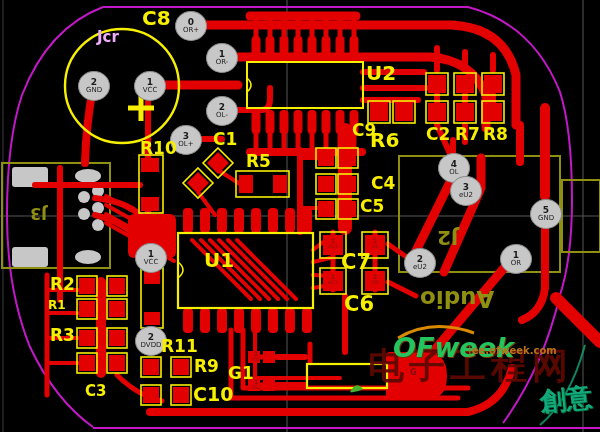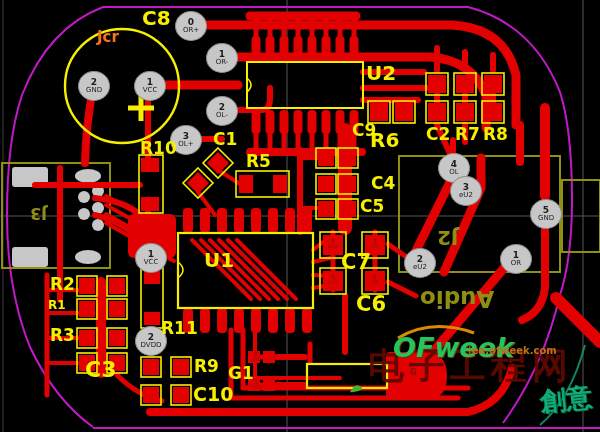--- a/index.html
+++ b/index.html
@@ -1,21 +1,21 @@
 <!DOCTYPE html>
 <html><head>
 <meta charset="utf-8">
 <style>
   html,body{margin:0;padding:0;background:#000;}
   .screen{position:relative;width:600px;height:432px;background:#000;overflow:hidden;
           font-family:"DejaVu Sans","Liberation Sans",sans-serif;text-align:right;}
   .screen svg{position:absolute;left:0;top:0;z-index:1;}
   .lbl{position:absolute;font-weight:bold;line-height:1;z-index:5;white-space:nowrap;}
   .y{color:#f7ef00;}
-  .r{color:#f97316;}
+  .r{color:#f0abfc;}
   .o{color:#8f8f12;}
   .mir{transform:rotate(180deg);}
   .tp{position:absolute;width:30px;height:28px;border-radius:50%;background:#c7c7c7;
       border:1px solid #8d8d8d;display:flex;flex-direction:column;align-items:center;
       justify-content:center;color:#1b1b1b;line-height:1;z-index:4;}
   .tp .n{font-size:9px;font-weight:bold;}
   .tp .m{font-size:7px;}
   .ptag{position:absolute;width:20px;display:flex;flex-direction:column;align-items:center;
         color:#8a1212;line-height:1;z-index:5;}
   .ptag .n{font-size:6px;font-weight:bold;}
@@ -317,26 +317,26 @@
 <div class="lbl y" style="left:366px;top:63px;font-size:20px">U2</div>
 <div class="lbl y" style="left:352px;top:122px;font-size:17px">C9</div>
 <div class="lbl y" style="left:426px;top:126px;font-size:17px">C2</div>
 <div class="lbl y" style="left:455px;top:126px;font-size:17px">R7</div>
 <div class="lbl y" style="left:483px;top:126px;font-size:17px">R8</div>
 <div class="lbl y" style="left:370px;top:130px;font-size:20px">R6</div>
 <div class="lbl y" style="left:371px;top:175px;font-size:17px">C4</div>
 <div class="lbl y" style="left:360px;top:198px;font-size:17px">C5</div>
 <div class="lbl y" style="left:204px;top:250px;font-size:20px">U1</div>
 <div class="lbl y" style="left:341px;top:252px;font-size:21px">C7</div>
-<div class="lbl y" style="left:356px;top:294px;font-size:21px">C6</div>
+<div class="lbl y" style="left:344px;top:294px;font-size:21px">C6</div>
 <div class="lbl y" style="left:50px;top:276px;font-size:17px">R2</div>
 <div class="lbl y" style="left:48px;top:299px;font-size:12px">R1</div>
 <div class="lbl y" style="left:50px;top:327px;font-size:17px">R3</div>
-<div class="lbl y" style="left:85px;top:359px;font-size:22px">C3</div>
-<div class="lbl y" style="left:161px;top:320px;font-size:17px">R11</div>
+<div class="lbl y" style="left:85px;top:384px;font-size:15px">C3</div>
+<div class="lbl y" style="left:161px;top:338px;font-size:17px">R11</div>
 <div class="lbl y" style="left:194px;top:358px;font-size:17px">R9</div>
 <div class="lbl y" style="left:193px;top:385px;font-size:19px">C10</div>
 <div class="lbl y" style="left:228px;top:365px;font-size:17px">G1</div>
 
 <div class="lbl r" style="left:97px;top:30px;font-size:15px">Jcr</div>
 <div class="lbl" style="left:410px;top:369px;font-size:8px;color:#7a0f0f">G</div>
 
 <div class="lbl o mir" style="left:30px;top:205px;font-size:16px">J3</div>
 <div class="lbl o mir" style="left:437px;top:228px;font-size:20px">J2</div>
 <div class="lbl o mir" style="left:420px;top:287px;font-size:23px">Audio</div>

